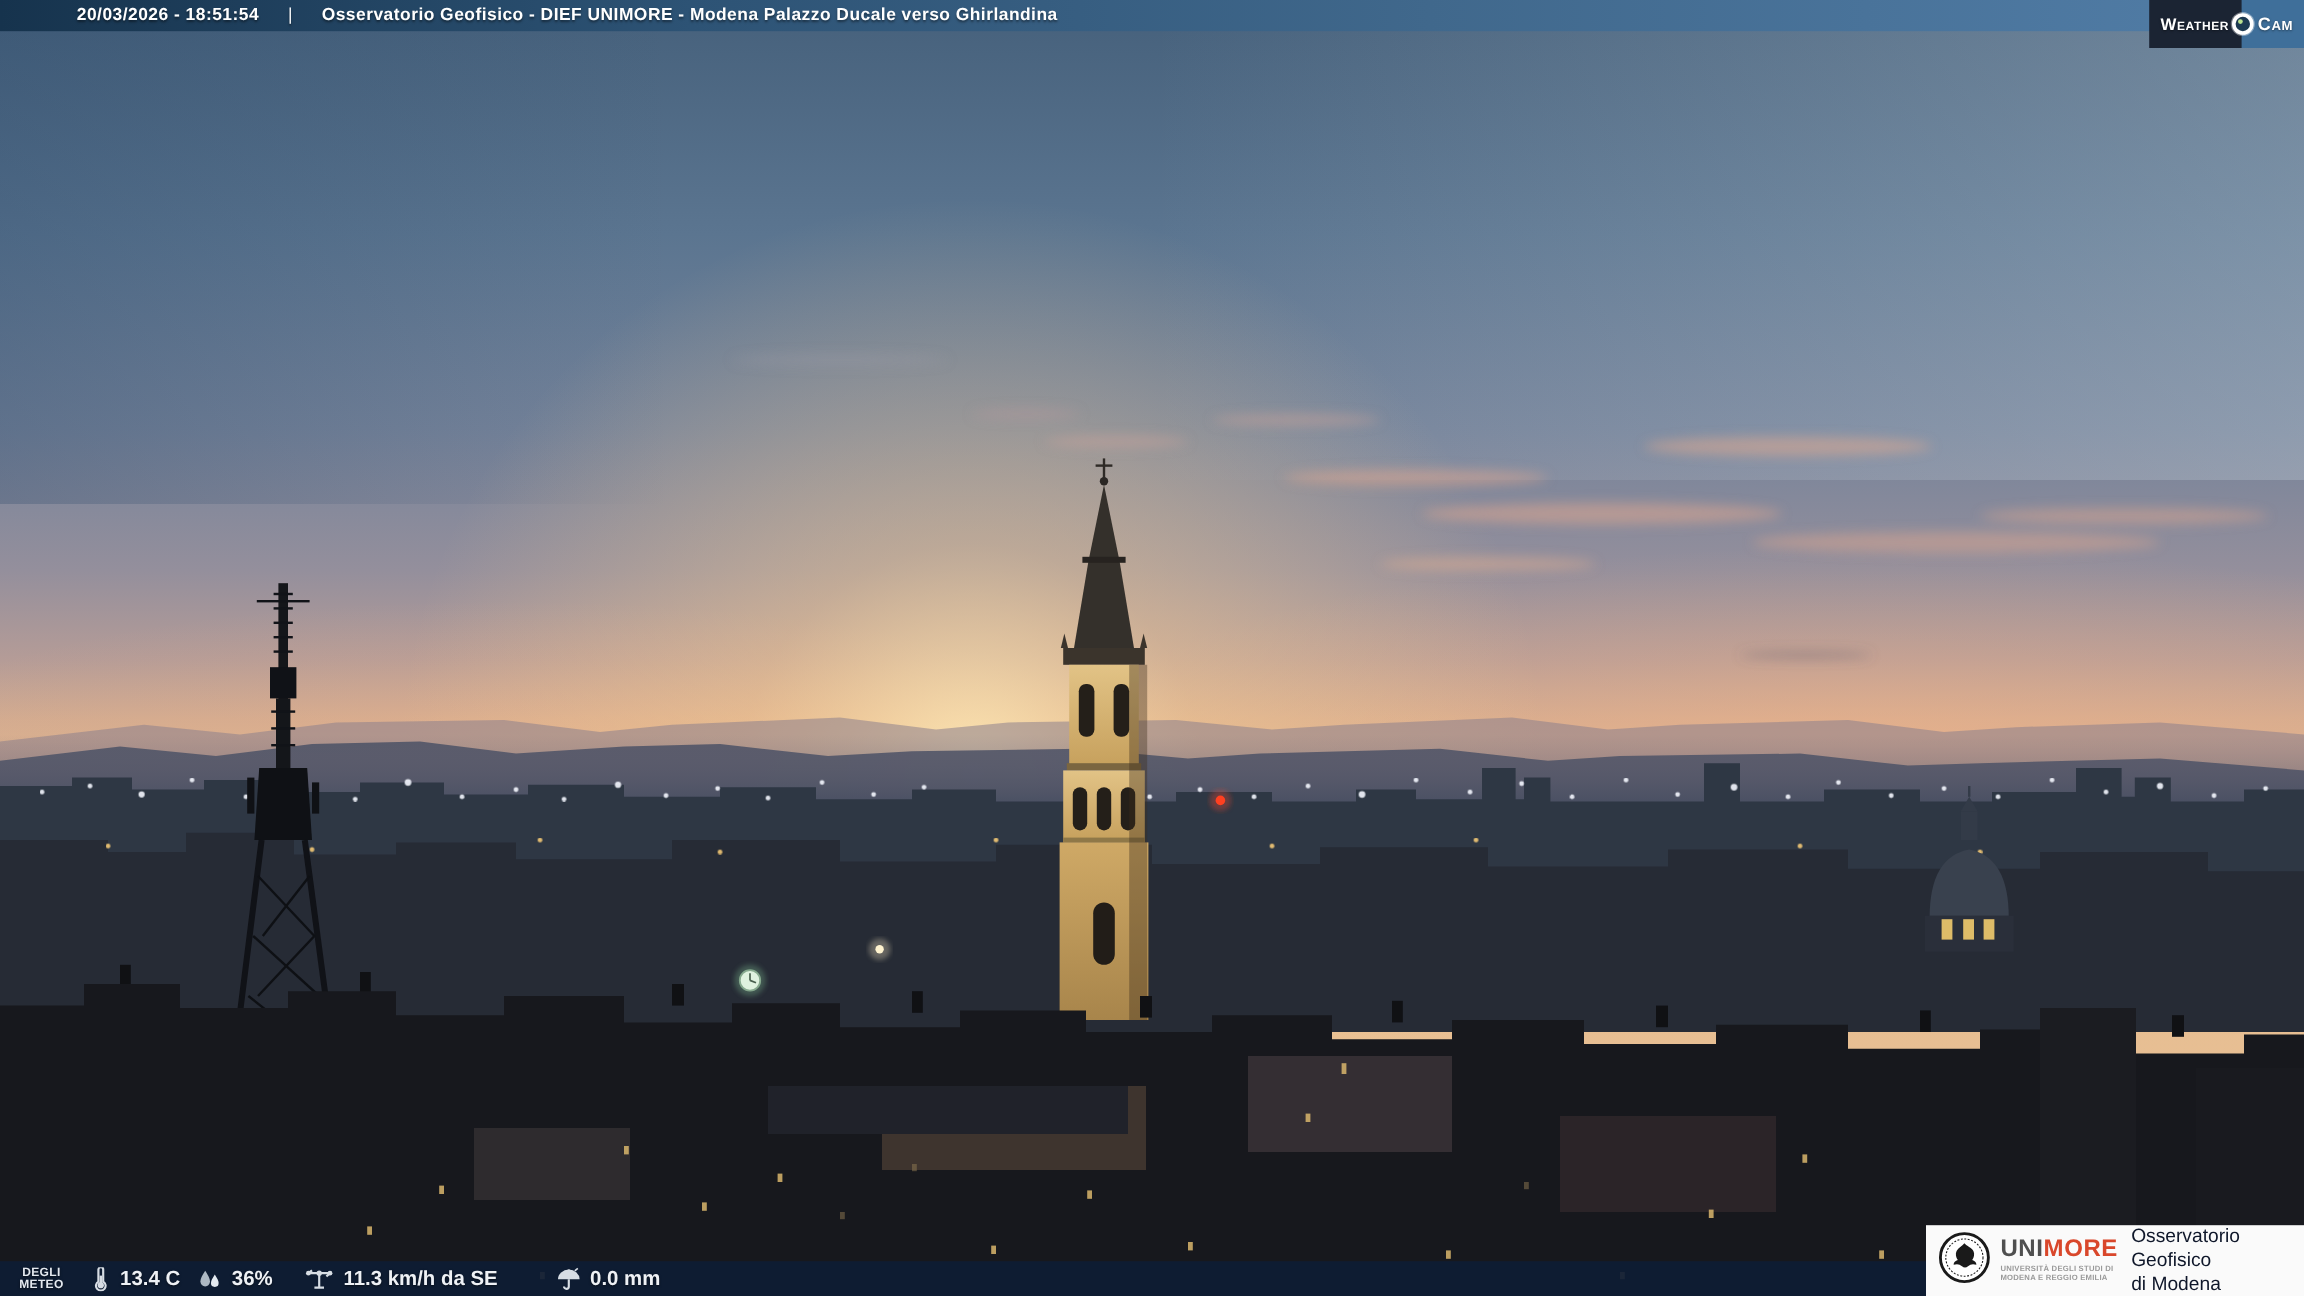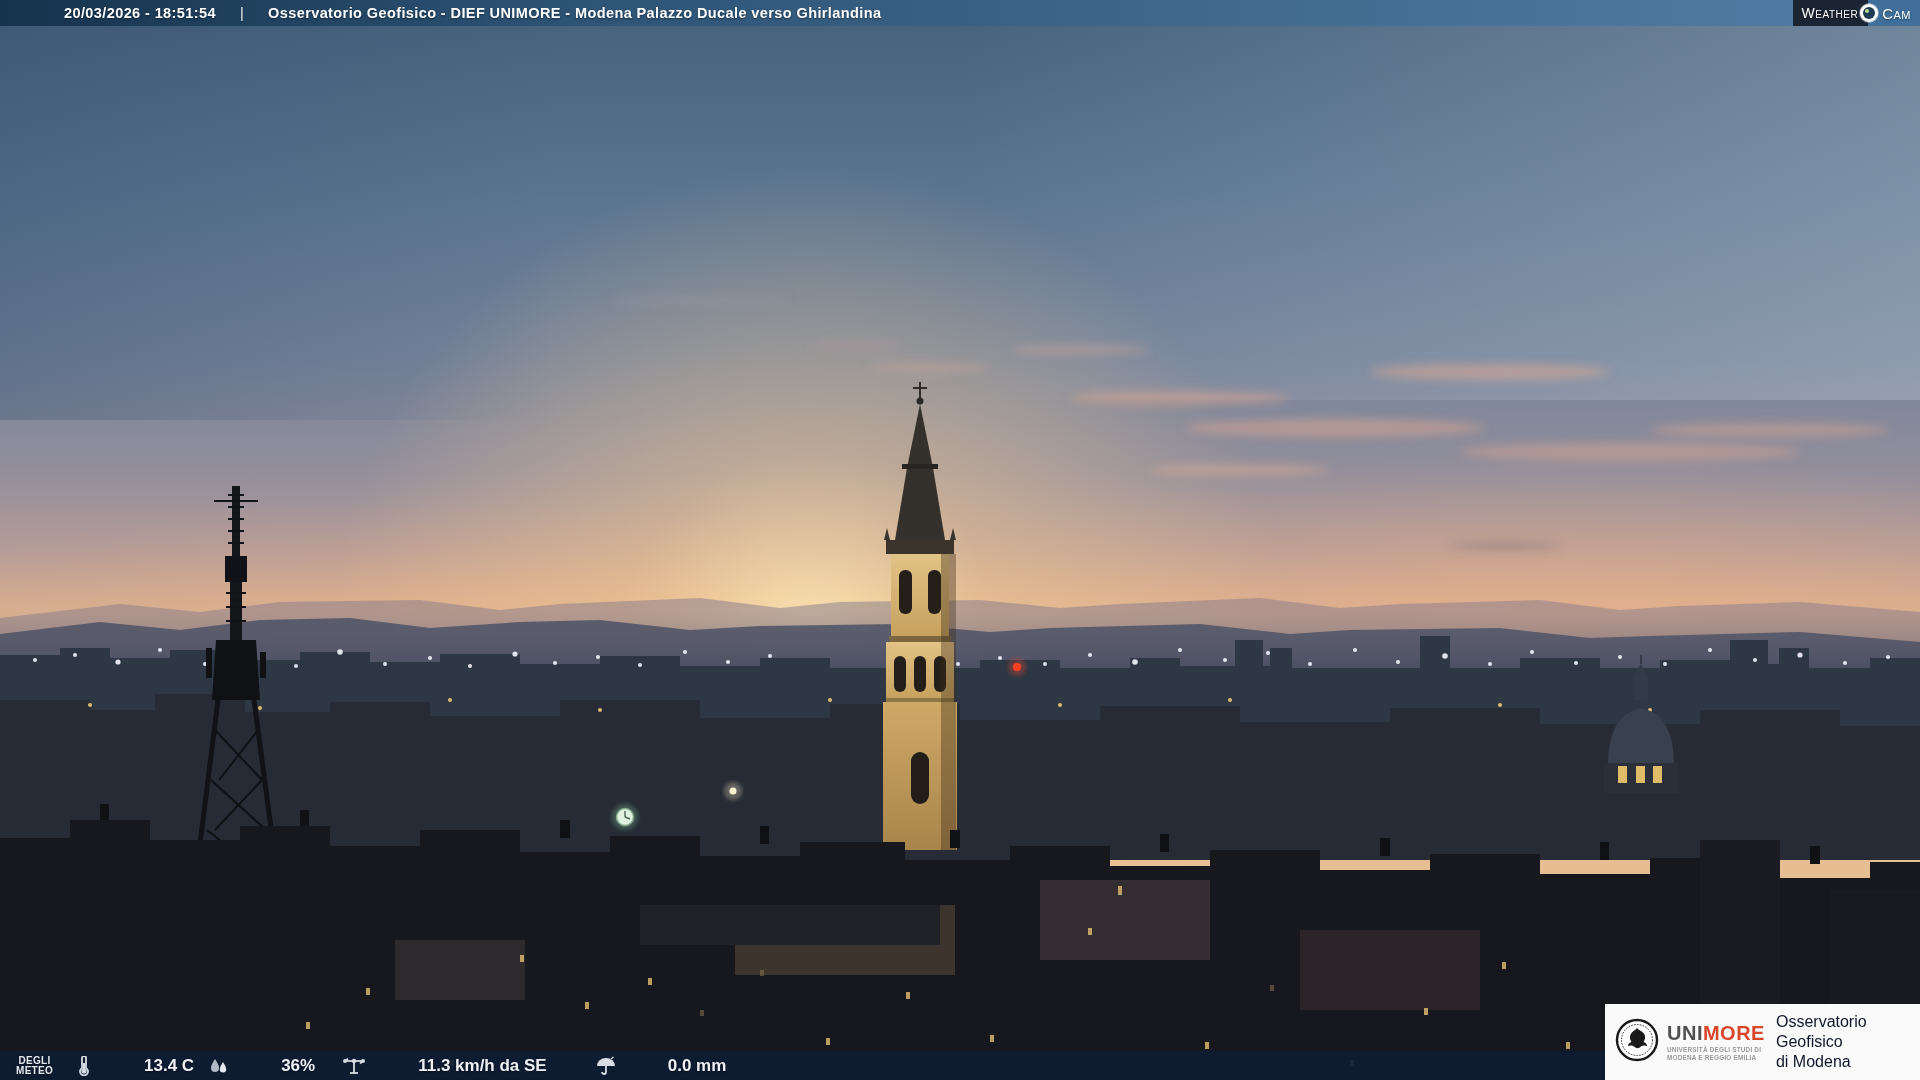--- a/index.html
+++ b/index.html
@@ -9,42 +9,42 @@
 
   
   .topbar{position:absolute;top:0;left:0;right:0;height:26px;
     background:linear-gradient(90deg,var(--topbar-left,#16334d) 0%,#2d5375 30%,#40688c 62%,var(--topbar-right,#527ea8) 100%);
     display:flex;align-items:center;color:#fff;font-weight:bold;font-size:14.5px;
     letter-spacing:.4px;text-shadow:0 1px 2px rgba(0,0,0,.45);}
   .topbar .dt{margin-left:64px;white-space:nowrap;}
   .topbar .sep{margin:0 24px;font-weight:normal;opacity:.95;}
   .topbar .ttl{white-space:nowrap;}
 
-  .wcam{position:absolute;right:0;top:0;height:26px;display:flex;align-items:stretch;font-weight:normal;}
+  .wcam{position:absolute;right:0;top:0;height:40px;display:flex;align-items:stretch;font-weight:bold;}
   .wcam .w{background:var(--weathercam-dark,#1b2433);display:flex;align-items:center;
     padding:0 12px 0 9px;font-variant:small-caps;font-size:14px;color:#fff;letter-spacing:.5px;}
   .wcam .lens{width:18px;height:18px;border-radius:50%;background:#fff;align-self:center;
     margin:0 -10px;z-index:2;position:relative;box-shadow:0 0 0 1px rgba(255,255,255,.4);}
   .wcam .lens::before{content:"";position:absolute;inset:3px;border-radius:50%;background:#1d3a52;}
   .wcam .lens::after{content:"";position:absolute;left:5px;top:5px;width:4px;height:4px;border-radius:50%;background:#b9e08f;}
   .wcam .c{background:var(--weathercam-blue,#3f6f9a);display:flex;align-items:center;
     padding:0 9px 0 14px;font-variant:small-caps;font-size:15px;color:#fff;letter-spacing:.5px;}
 
   
   .footer{position:absolute;left:0;right:0;bottom:0;height:29px;
     background:var(--footer-bg,rgba(13,30,56,.8));
     display:flex;align-items:center;color:#eef1f5;font-weight:bold;font-size:17px;
     text-shadow:0 1px 2px rgba(0,0,0,.55);}
   .footer .dati{margin-left:16px;font-size:10px;line-height:10px;text-align:center;color:#e3e8ef;letter-spacing:.3px;}
-  .wgroup{display:flex;align-items:center;white-space:nowrap;gap:44px;}
+  .wgroup{display:flex;align-items:center;white-space:nowrap;}
   .wgroup .wicon{margin-right:7px;display:flex;align-items:center;}
   .g-temp{margin-left:22px}.g-hum{margin-left:14px}.g-wind{margin-left:26px}.g-rain{margin-left:48px}
 
   
-  .brand{position:absolute;right:0;bottom:0;width:315px;height:76px;background:#fafafa;
+  .brand{position:absolute;right:0;bottom:0;width:315px;height:59px;background:#fafafa;
     display:flex;align-items:center;box-sizing:border-box;padding-left:10px;}
   .brand .seal{flex:0 0 auto;margin-right:8px;}
   .brand .umark{display:flex;flex-direction:column;line-height:1;}
   .brand .uword{font-size:20px;font-weight:bold;letter-spacing:.5px;}
   .brand .uword .uni{color:#4f4f4f;} .brand .uword .more{color:var(--unimore-red,#d9472b);}
   .brand .usub{margin-top:3px;font-size:6.4px;font-weight:bold;color:#9a9a9a;letter-spacing:.2px;line-height:1.25;}
   .brand .obs{margin-left:11px;color:#0f172a;font-size:16px;line-height:1.25;}
 </style>
 </head>
 <body>

